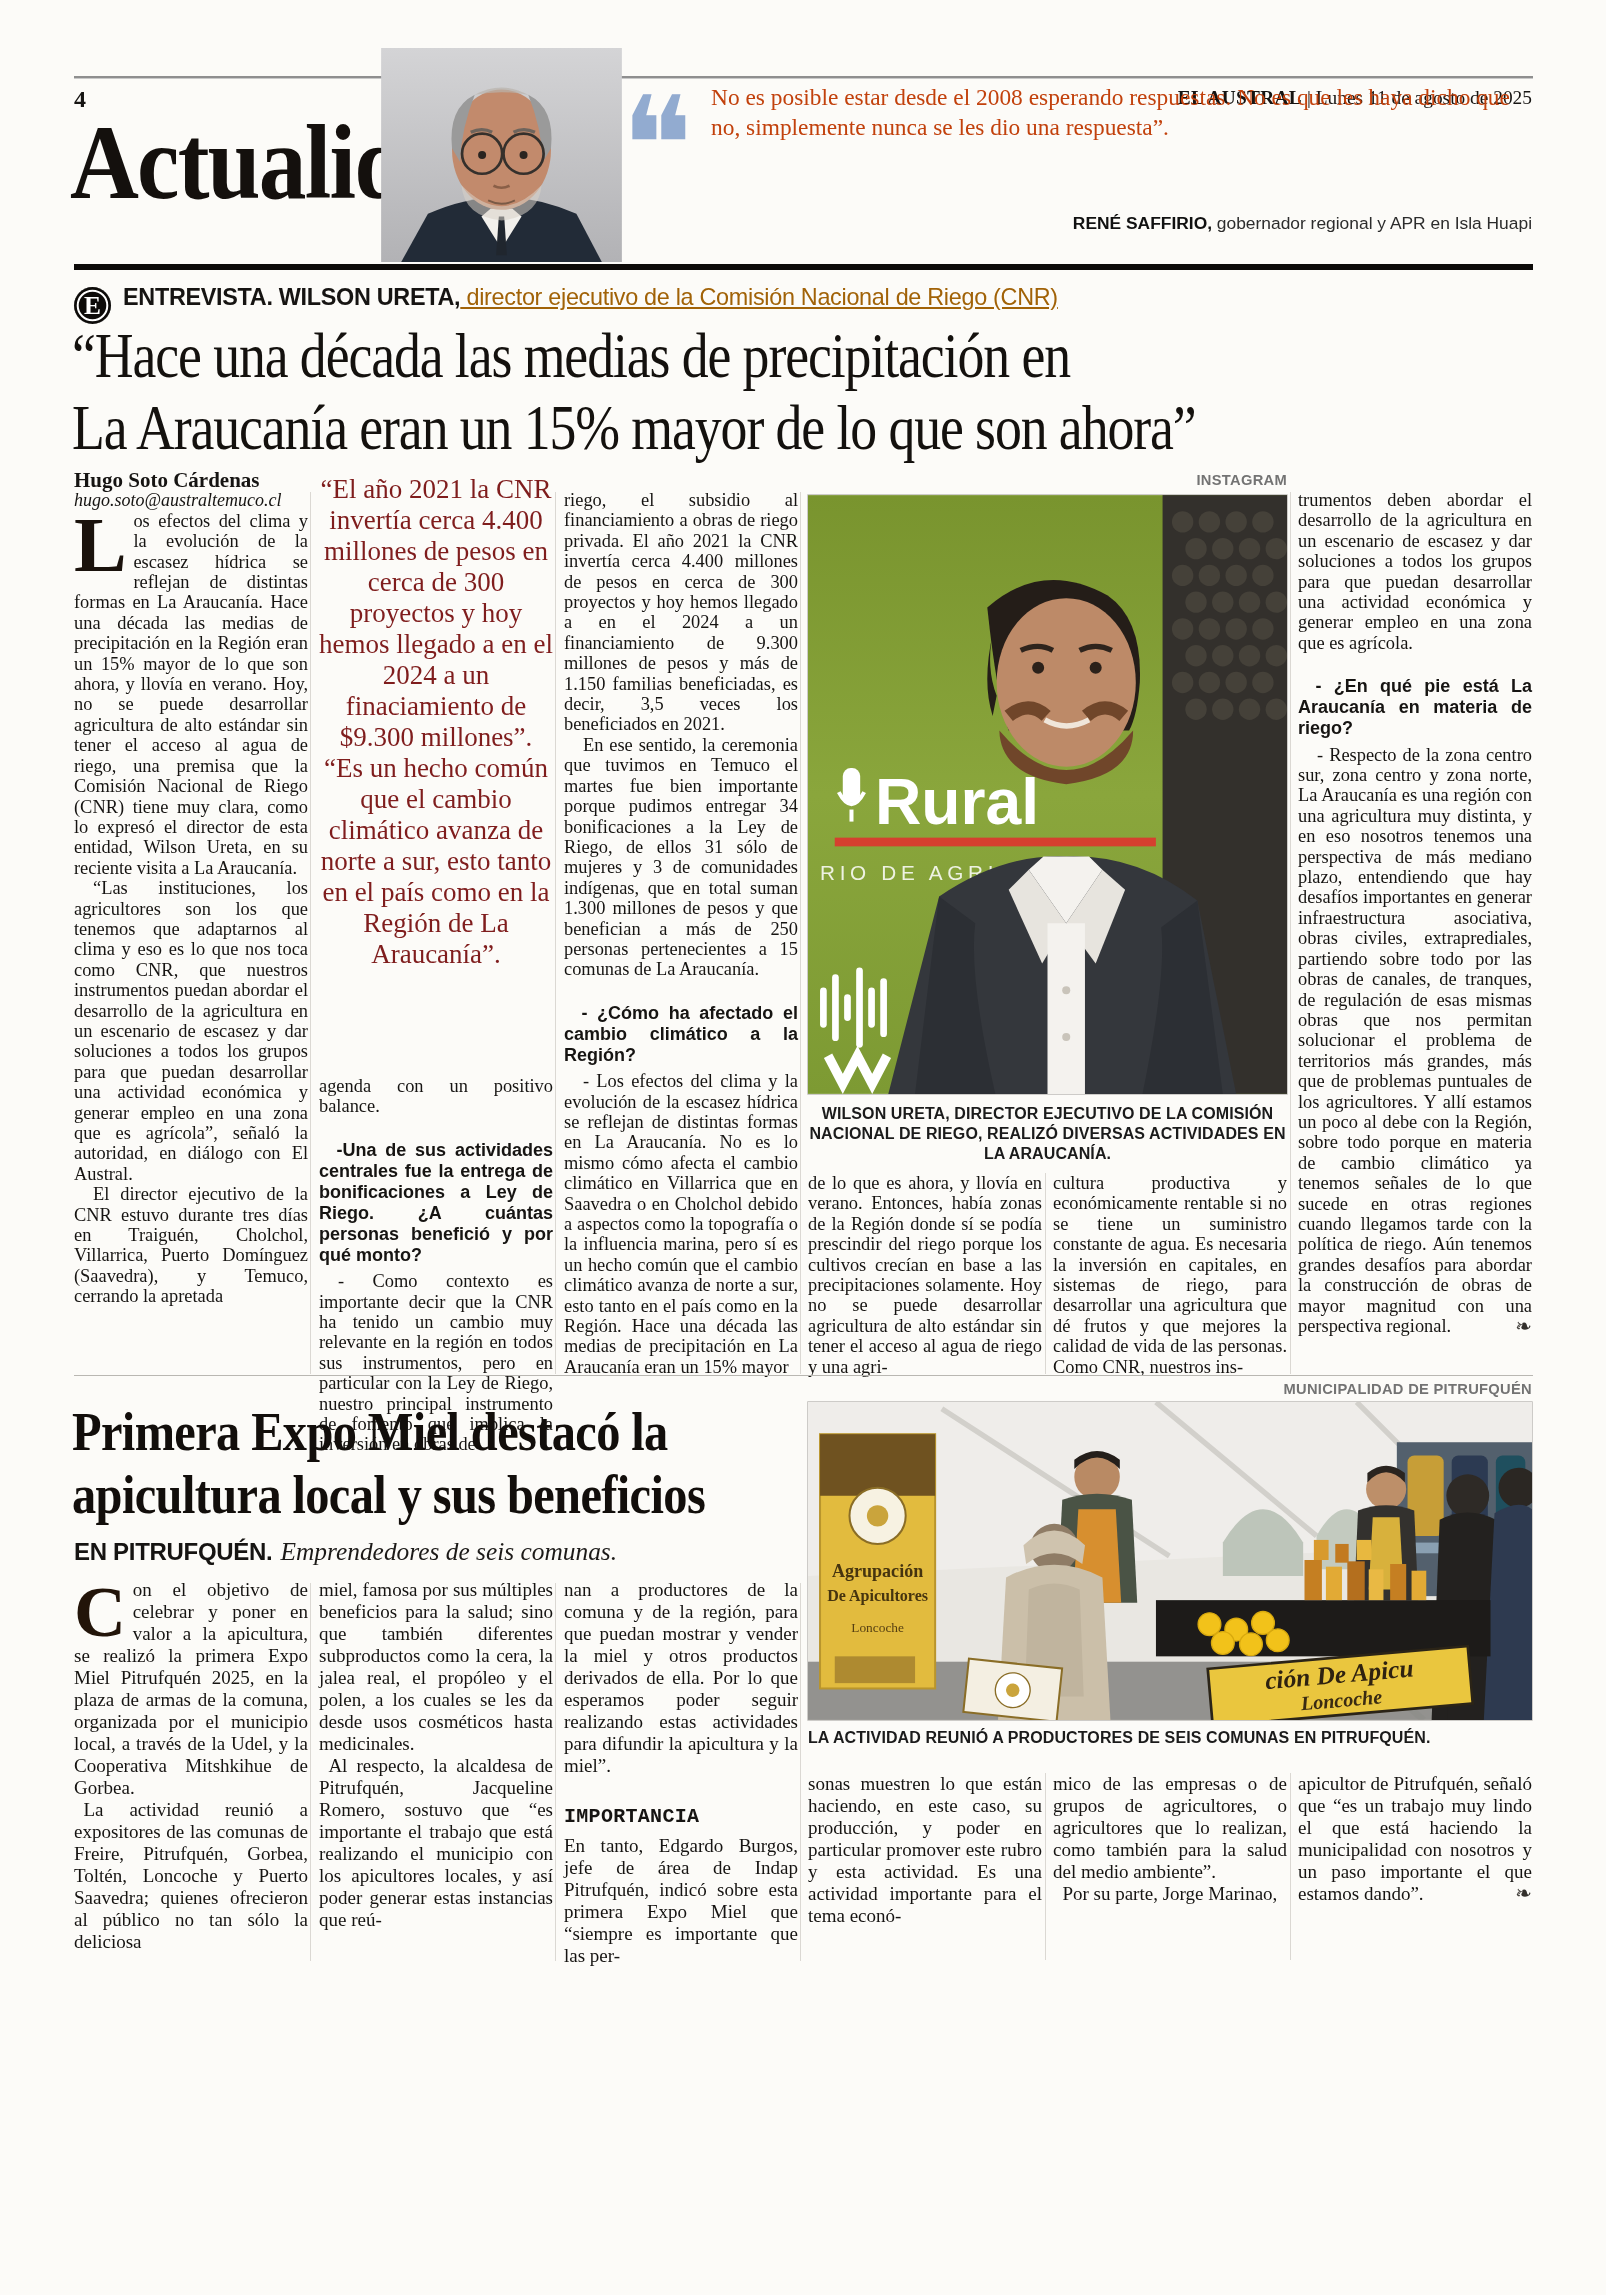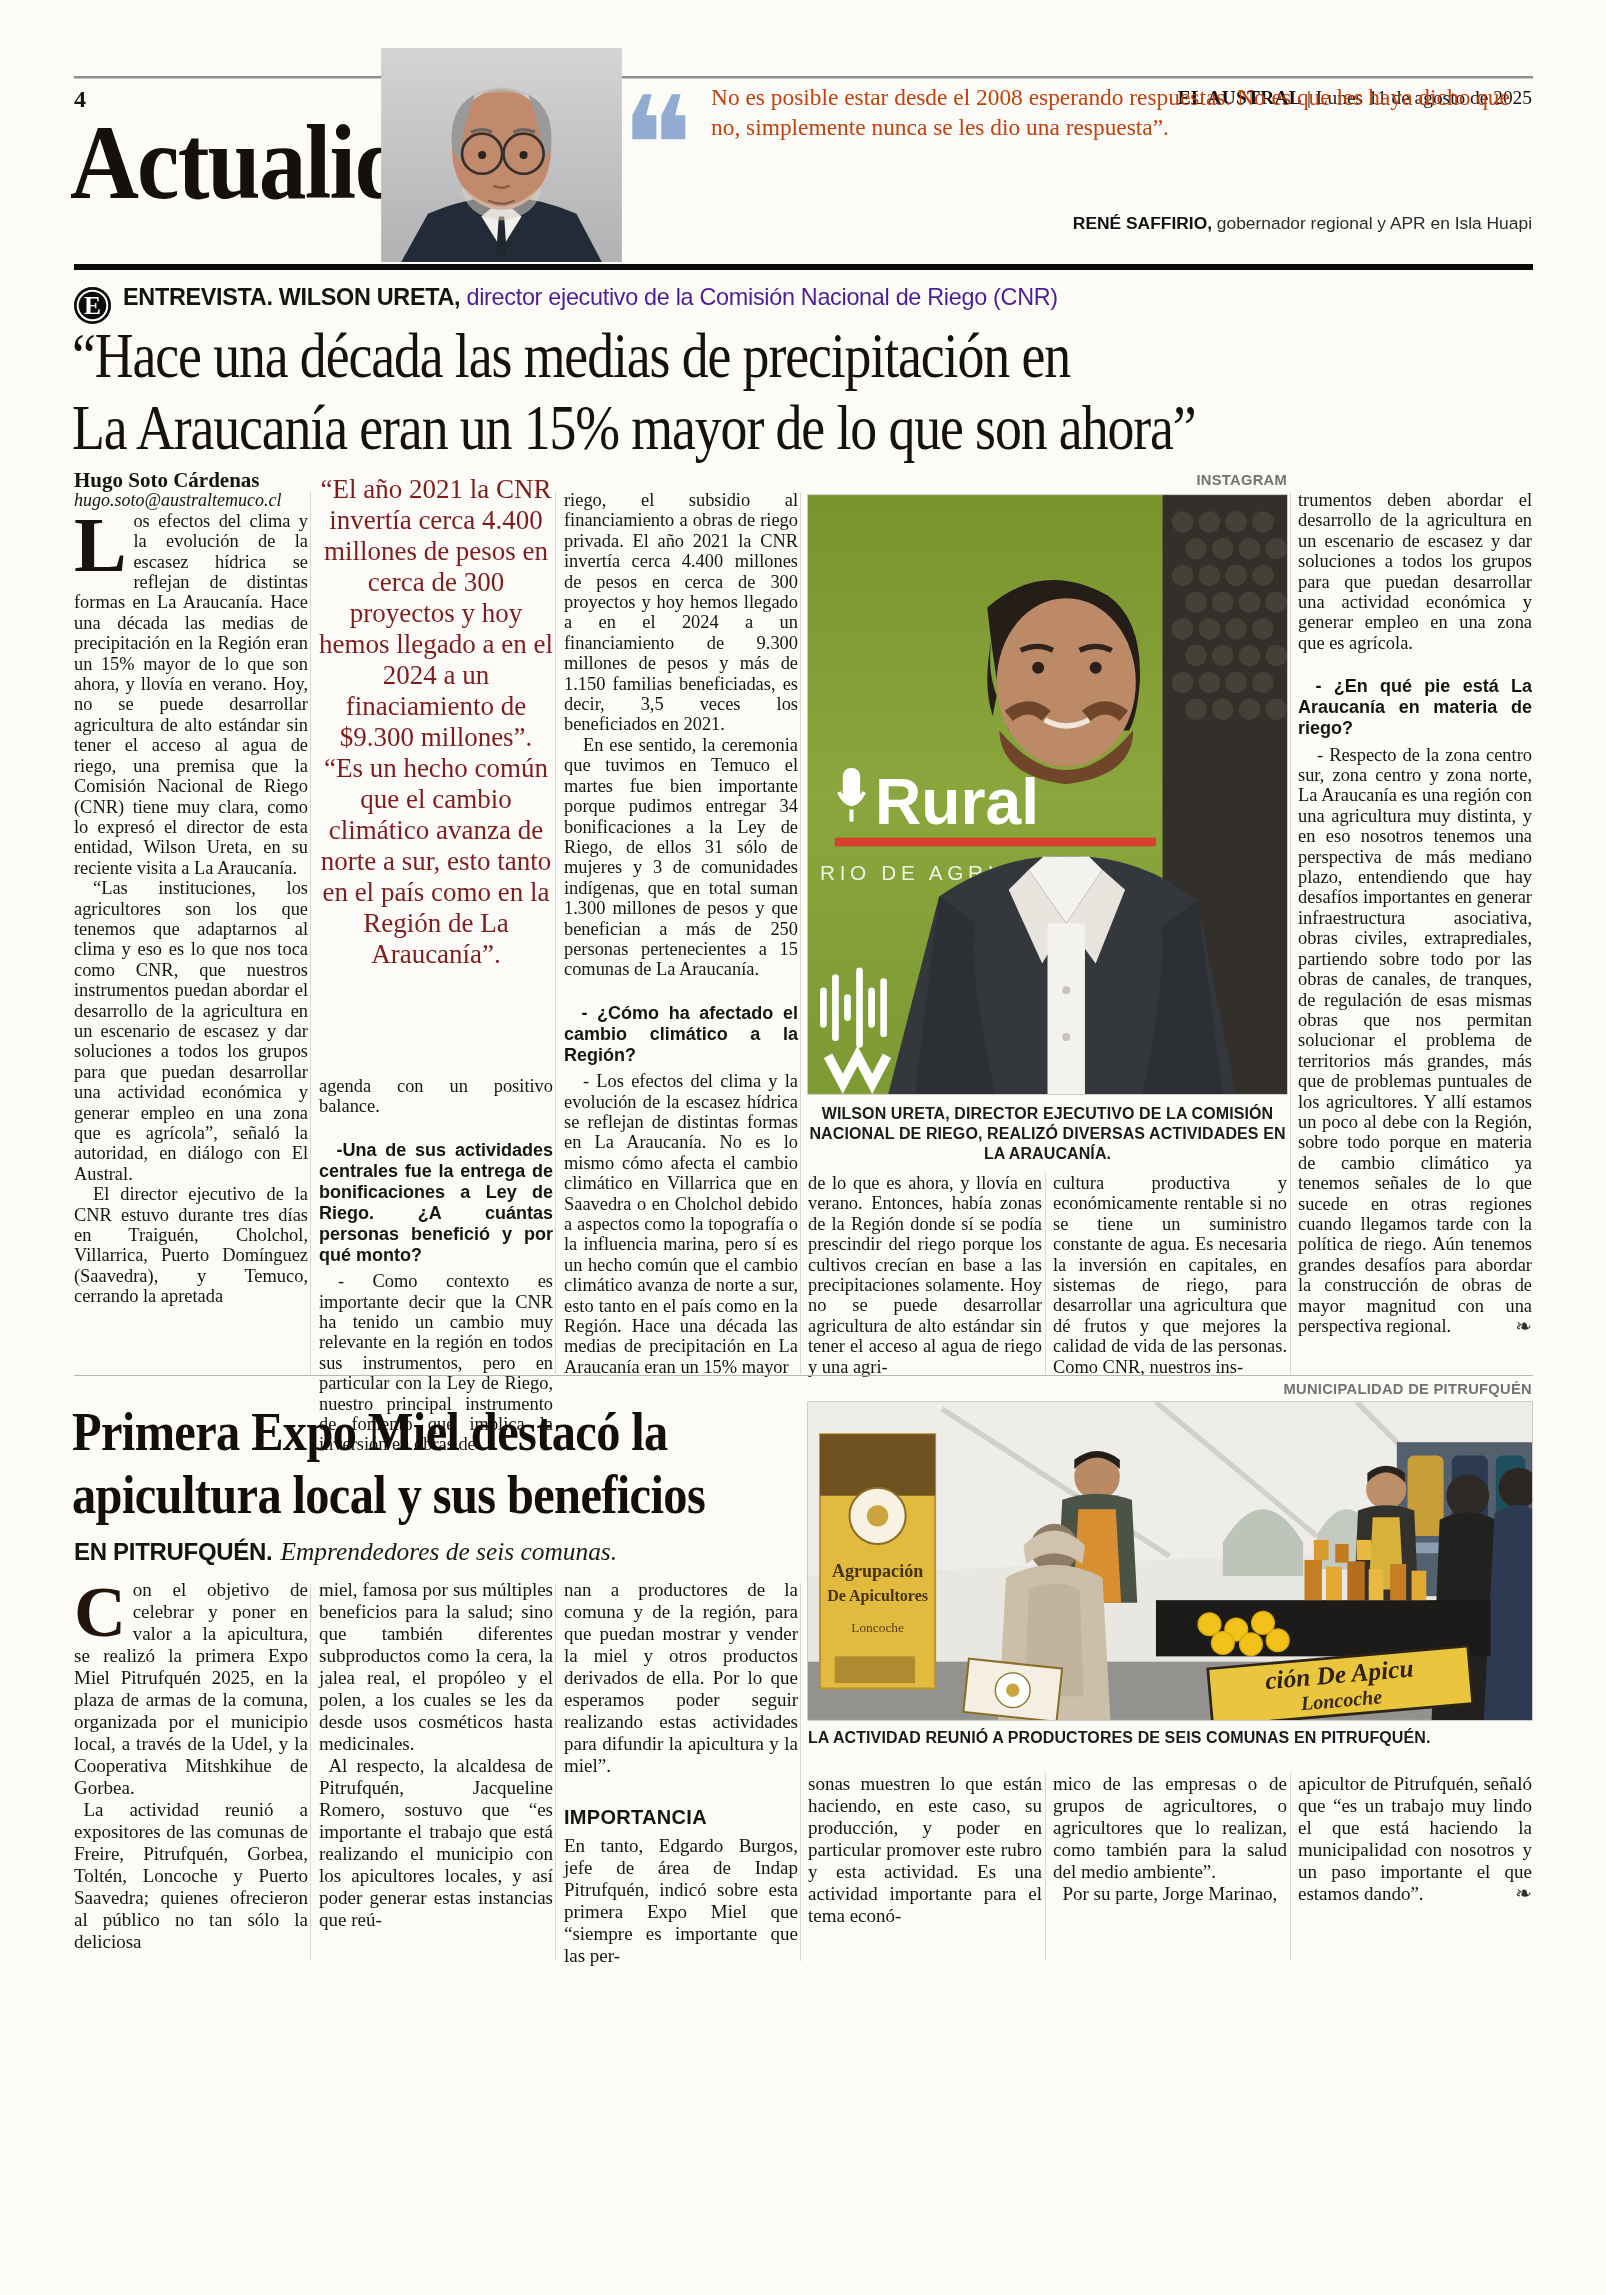--- a/index.html
+++ b/index.html
@@ -13,36 +13,36 @@
   .section-title{left:70px;top:102px;font-size:106px;font-weight:bold;transform:scaleX(.9);transform-origin:0 0;white-space:nowrap;letter-spacing:-2px;color:#14100d;}
   .bigquote{left:621px;top:79px;font-size:134px;line-height:1;color:#92abd0;font-family:"DejaVu Serif",serif;}
   .quote-text{left:711px;top:82px;width:825px;font-size:23.4px;line-height:30px;color:#c2410c;}
   .quote-attr{top:213px;right:74px;width:937px;text-align:right;font-family:"Liberation Sans",sans-serif;font-size:17.4px;color:#2c2c2c;}
   .quote-attr b{color:#111;}
   .black-bar{left:74px;top:264px;width:1459px;height:6px;background:#0d0b09;}
   
   .kicker1{left:74px;top:284px;width:1459px;font-family:"Liberation Sans",sans-serif;font-size:23.4px;white-space:nowrap;}
   .e-badge{display:inline-block;width:37px;height:37px;border-radius:50%;background:#0d0b09;color:#fff;text-align:center;line-height:37px;font-weight:bold;font-size:25.4px;box-shadow:inset 0 0 0 2.7px #0d0b09, inset 0 0 0 4.7px #fff;vertical-align:-9.4px;margin-right:12px;font-family:"Liberation Serif",serif;}
   .kicker1 b{letter-spacing:-0.3px;}
-  .kicker1 .rest{color:#4c1d95;letter-spacing:-0.3px;}
+  .kicker1 .rest{color:#a16207;letter-spacing:-0.3px;text-decoration:underline;}
   
   .headline1{left:72px;top:320px;}
   .h1line{font-size:64px;line-height:72px;font-weight:500;letter-spacing:-1.3px;transform:scaleX(.84);transform-origin:0 0;white-space:nowrap;color:#14110e;}
   
   .col{width:234px;font-size:18.4px;line-height:20.4px;text-align:justify;}
   .col p{margin:0;}
   .byline{font-size:21px;font-weight:bold;margin:0 0 2.7px 0;}
   .byline-mail{font-size:18px;font-style:italic;margin:0 0 20px 0;}
   .dropcap{float:left;font-size:79px;line-height:62px;font-weight:bold;margin:2.7px 6.7px 0 0;color:#1a120c;}
   .ind{text-indent:19px;}
   .q{font-family:"Liberation Sans",sans-serif;font-weight:bold;font-size:18px;line-height:21px;margin-top:23px !important;margin-bottom:5.4px !important;text-indent:17.4px;}
   .pullquote{font-size:27px;line-height:31px;color:#7f1d1d;text-align:center;margin:0;}
   .pq2{margin-top:58px;}
   .c2-body{margin-top:106px !important;}
-  .subhead{font-family:Liberation Sans, sans-serif;font-weight:bold;font-size:20px;letter-spacing:0.3px;margin-top:29.4px !important;margin-bottom:6.7px !important;}
+  .subhead{font-family:Liberation Mono, monospace;font-weight:bold;font-size:20px;letter-spacing:0.3px;margin-top:29.4px !important;margin-bottom:6.7px !important;}
   .endmark{float:right;color:#33302c;font-size:20px;line-height:20px;}
   
   .credit{font-family:"Liberation Sans",sans-serif;font-weight:bold;font-size:14.7px;color:#737373;letter-spacing:0.3px;text-align:right;}
   .caption{font-family:"Liberation Sans",sans-serif;font-weight:bold;font-size:16px;line-height:20px;color:#1b1b1b;text-align:left;letter-spacing:0.1px;}
   .photo-frame{box-shadow:0 0 0 0.7px #b9b7b3;}
   
   .vrule{width:0.7px;background:#dbd8d3;}
   .sep-rule{left:74px;top:1375px;width:1459px;height:1.3px;background:#b9b7b2;}
   
   .headline2{left:72px;top:1400px;}

